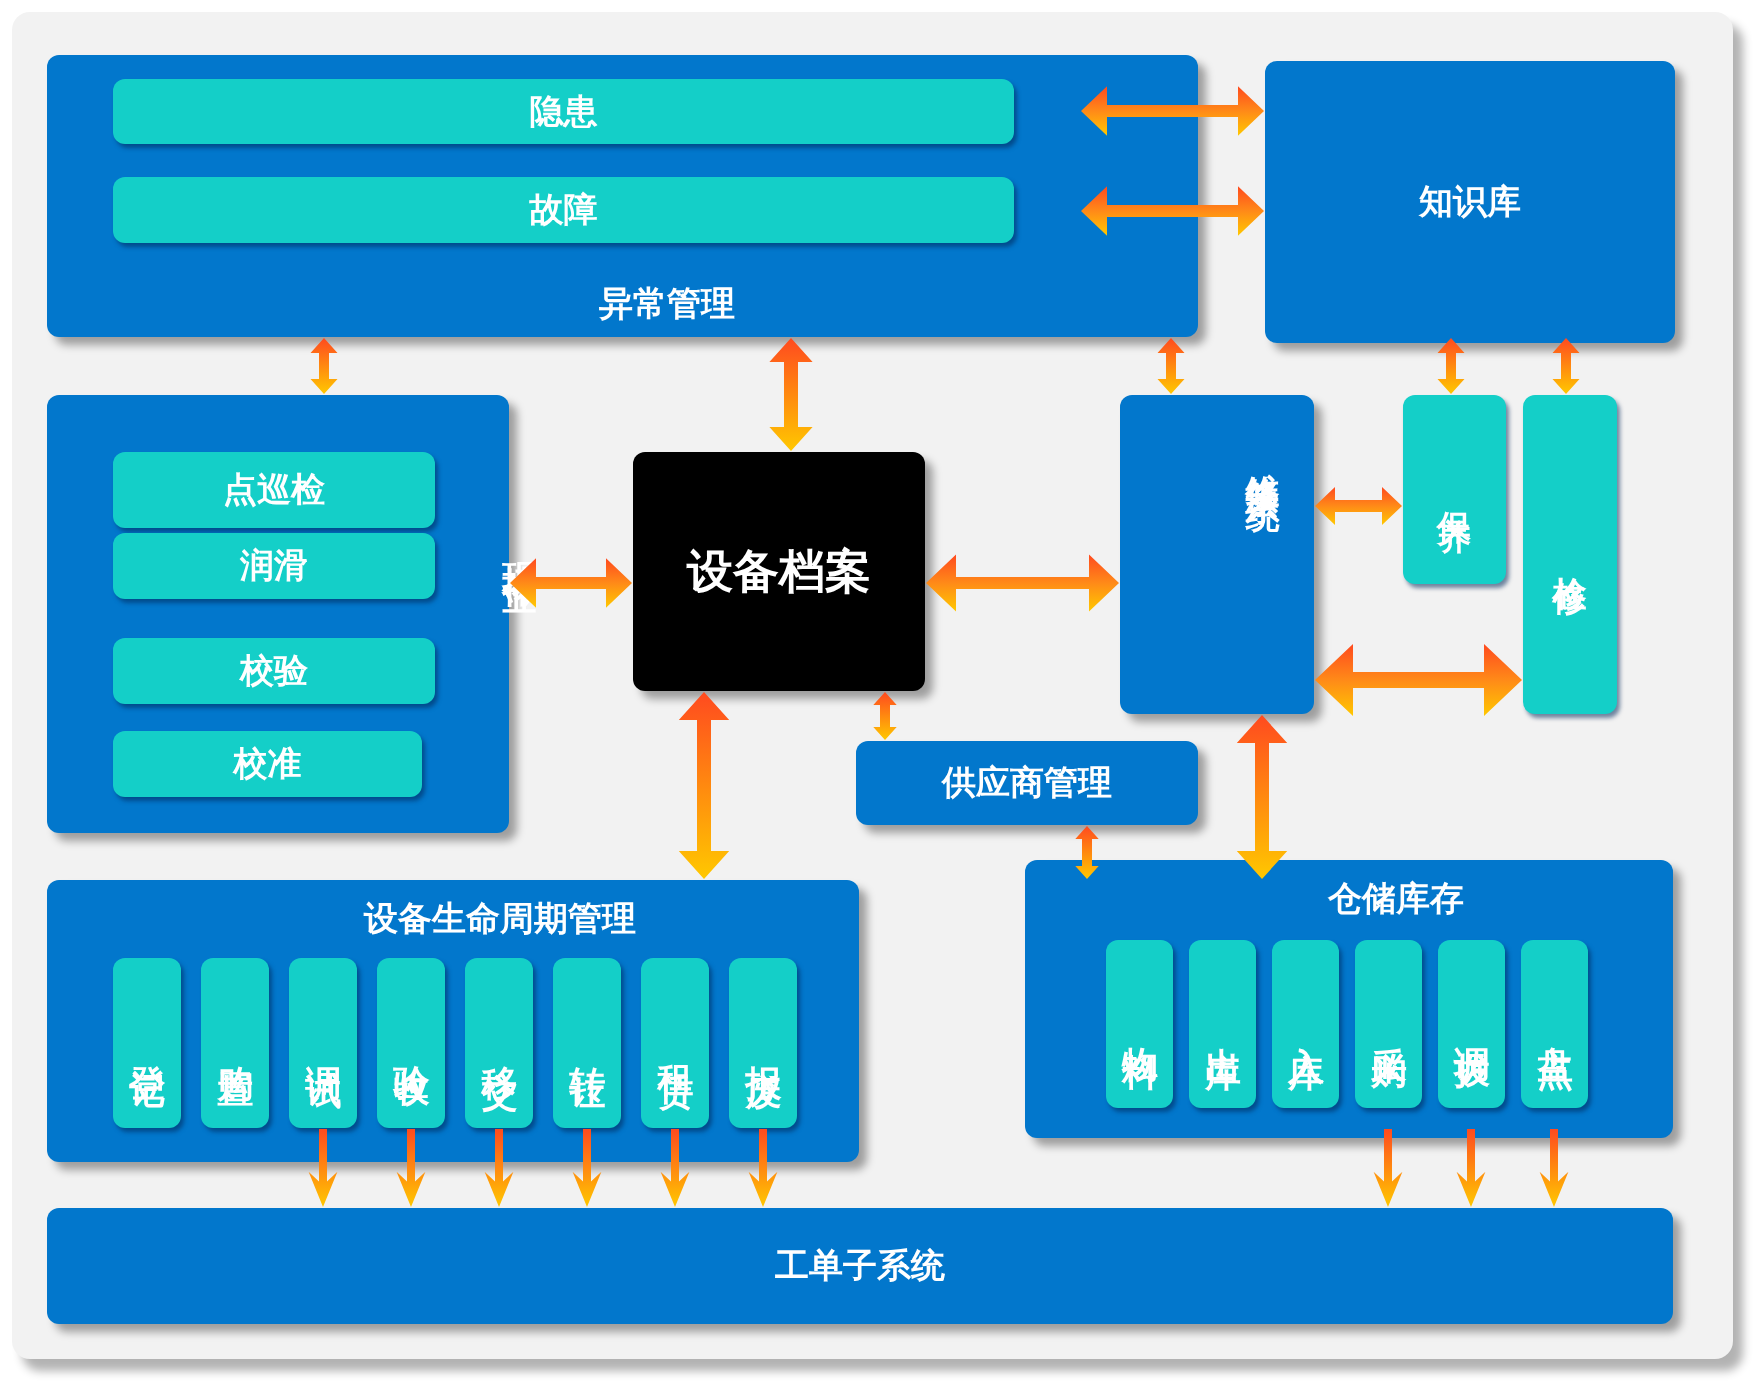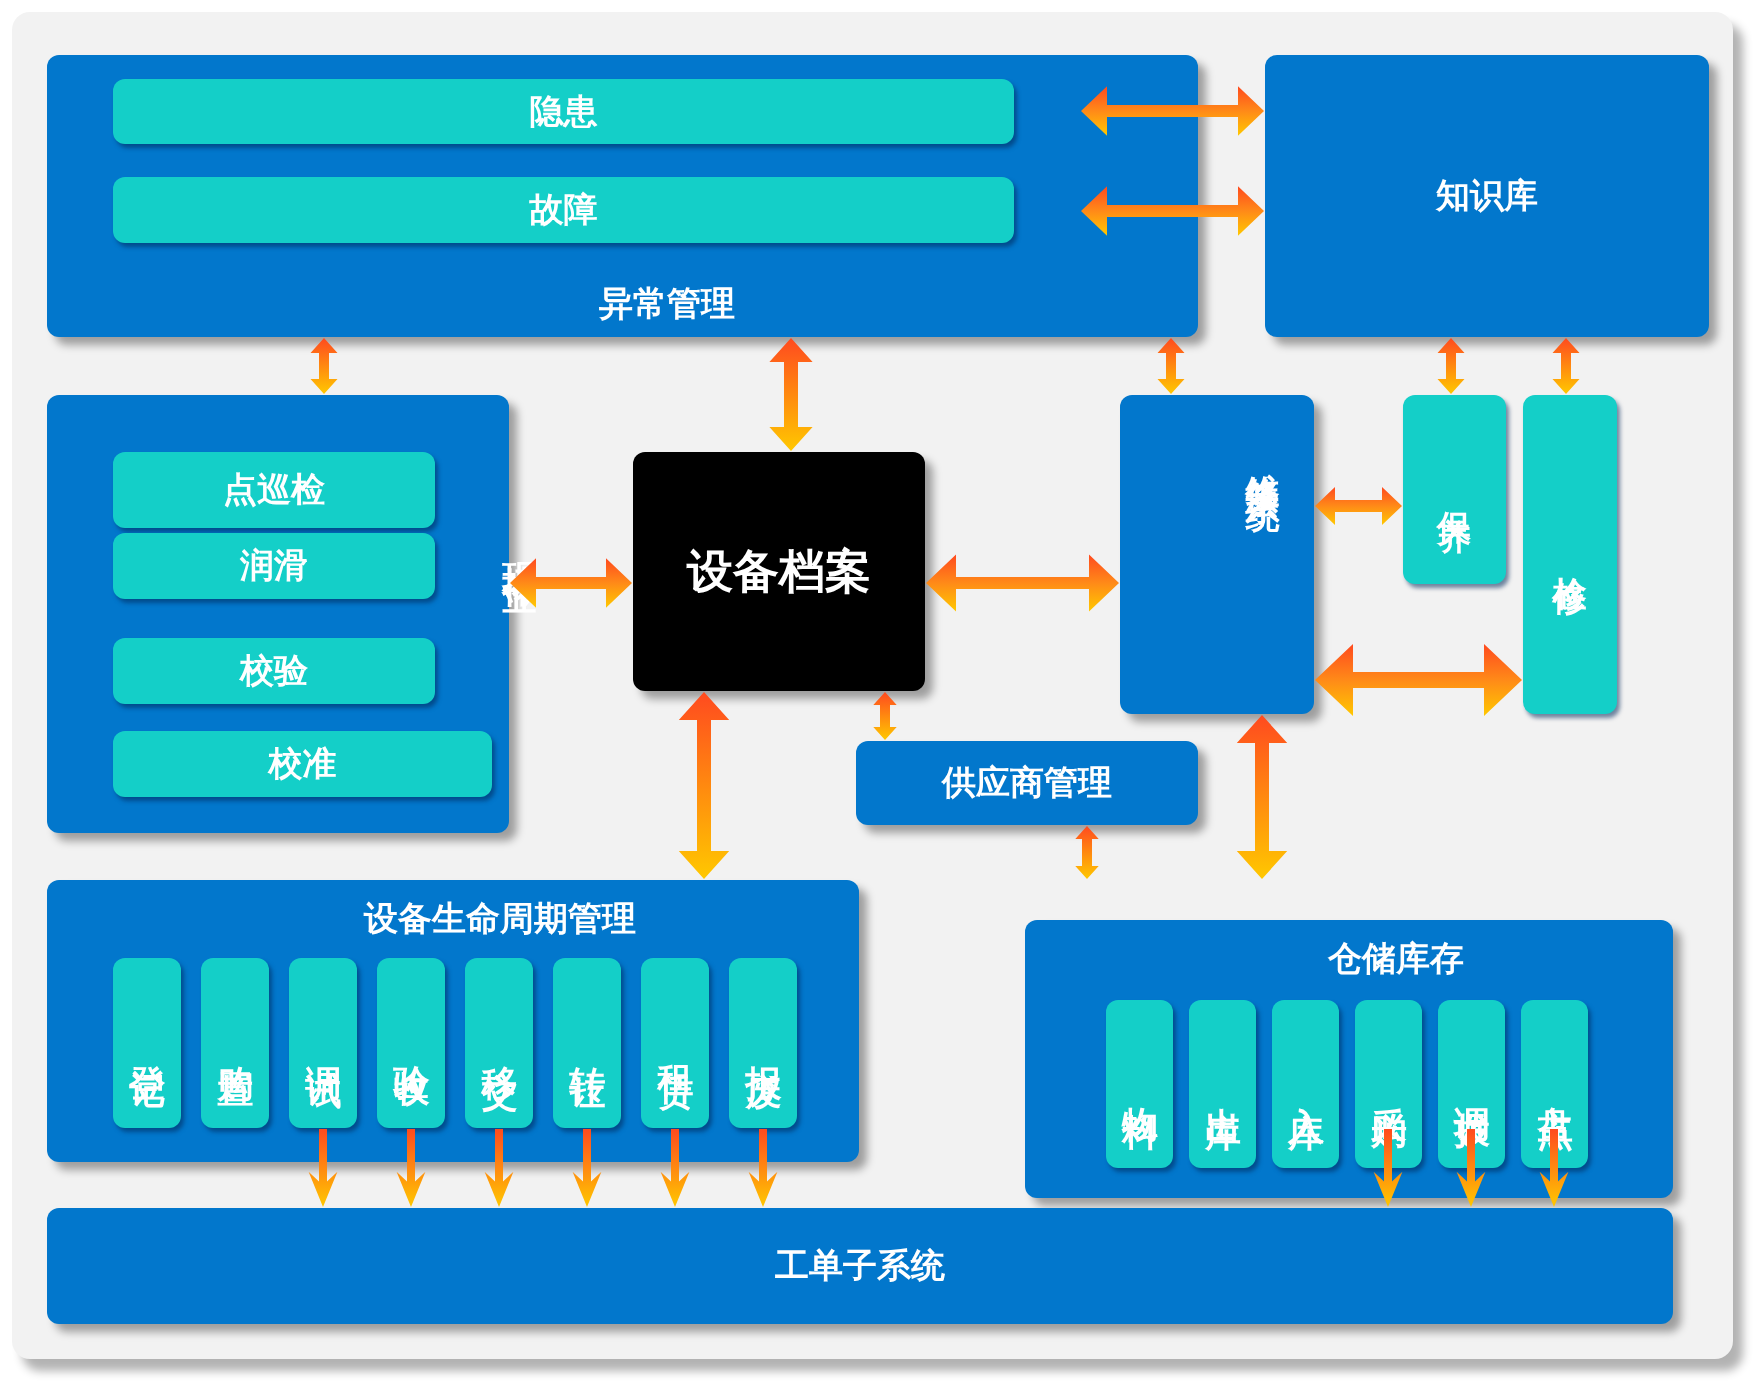--- a/index.html
+++ b/index.html
@@ -29,35 +29,35 @@
 <div class="box" style="left:47px; top:55px; width:1151px; height:282px;">
   <div class="teal fs34" style="left:66px; top:24px; width:901px; height:65px;">
     <span>隐患</span>
   </div>
   <div class="teal fs34" style="left:66px; top:122px; width:901px; height:66px;">
     <span>故障</span>
   </div>
   <div class="lbl fs34" style="left:0; width:1146px; top:226px;">异常管理</div>
 </div>
 
-<div class="box center-label fs34" style="left:1265px; top:55px; width:444px; height:282px;">
+<div class="box center-label fs34" style="left:1265px; top:61px; width:410px; height:282px;">
   <span>知识库</span>
 </div>
 
 <div class="box" style="left:47px; top:395px; width:462px; height:438px;">
   <div class="teal fs34" style="left:66px; top:57px; width:322px; height:76px;">
     <span>点巡检</span>
   </div>
   <div class="teal fs34" style="left:66px; top:138px; width:322px; height:66px;">
     <span>润滑</span>
   </div>
   <div class="teal fs34" style="left:66px; top:243px; width:322px; height:66px;">
     <span>校验</span>
   </div>
-  <div class="teal fs34" style="left:66px; top:336px; width:379px; height:66px;">
+  <div class="teal fs34" style="left:66px; top:336px; width:309px; height:66px;">
     <span>校准</span>
   </div>
   <div class="lbl fs34 vert" style="left:405px; top:140px; width:44px;">现场作业</div>
 </div>
 
 <div class="red" style="left:633px; top:452px; width:292px; height:239px;">
   <span>设备档案</span>
 </div>
 
 <div class="box" style="left:1120px; top:395px; width:194px; height:319px;">
@@ -97,21 +97,21 @@
       </div>
       <div class="teal fs36" style="left: 594px; top: 78px; width: 68px; height: 170px;">
         <span class="vert">租赁</span>
       </div>
       <div class="teal fs36" style="left: 682px; top: 78px; width: 68px; height: 170px;">
         <span class="vert">报废</span>
       </div>
     </div>
 </div>
 
-<div class="box" style="left:1025px; top:920px; width:648px; height:278px;">
+<div class="box" style="left:1025px; top:860px; width:648px; height:278px;">
   <div class="lbl fs34" style="left:0; width:648px; top:16px;">仓储库存</div>
   <div id="warehouse-items">
       <div class="teal fs36" style="left: 81px; top: 80px; width: 67px; height: 168px;">
         <span class="vert">物料</span>
       </div>
       <div class="teal fs36" style="left: 164px; top: 80px; width: 67px; height: 168px;">
         <span class="vert">出库</span>
       </div>
       <div class="teal fs36" style="left: 247px; top: 80px; width: 67px; height: 168px;">
         <span class="vert">入库</span>

